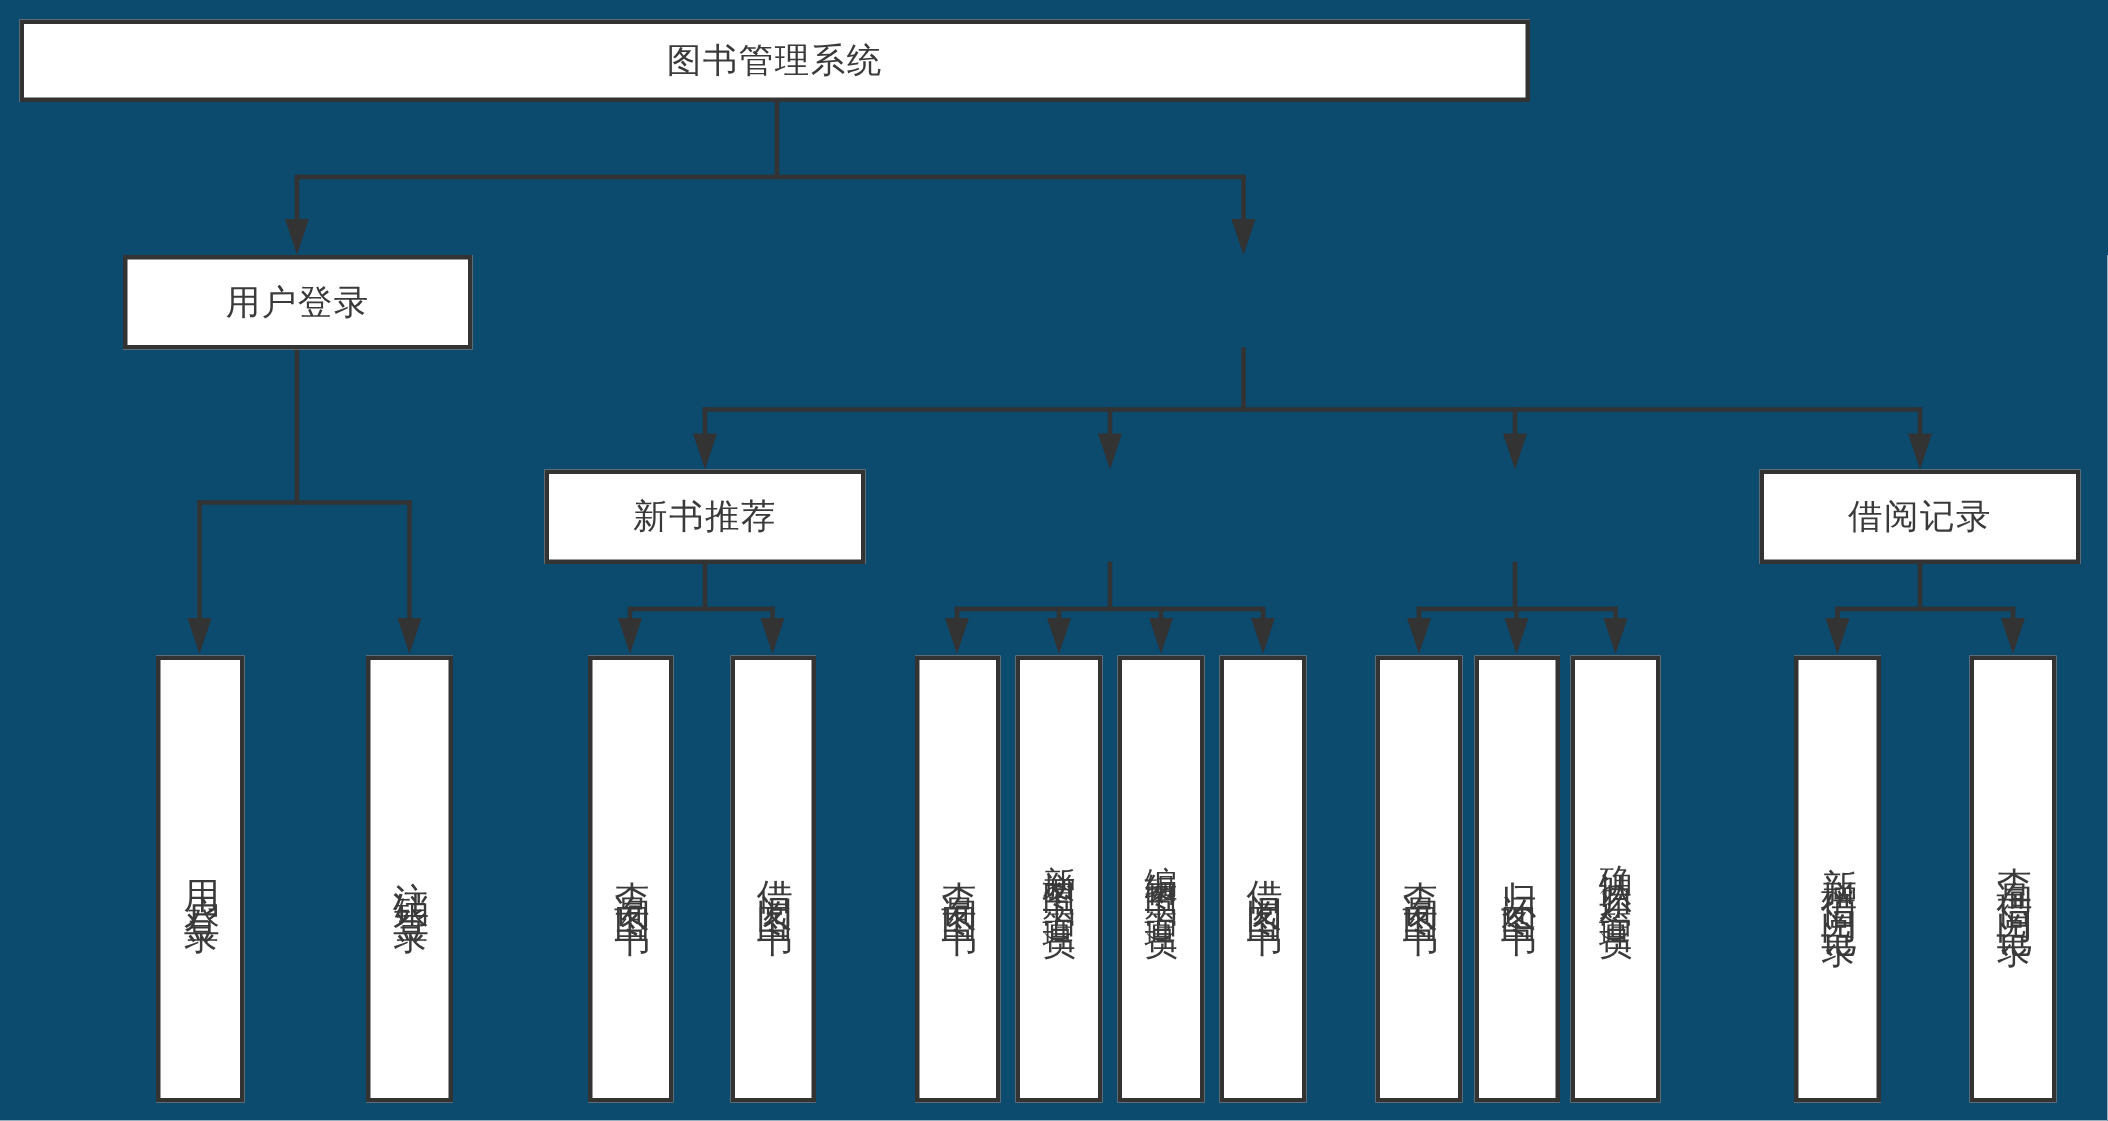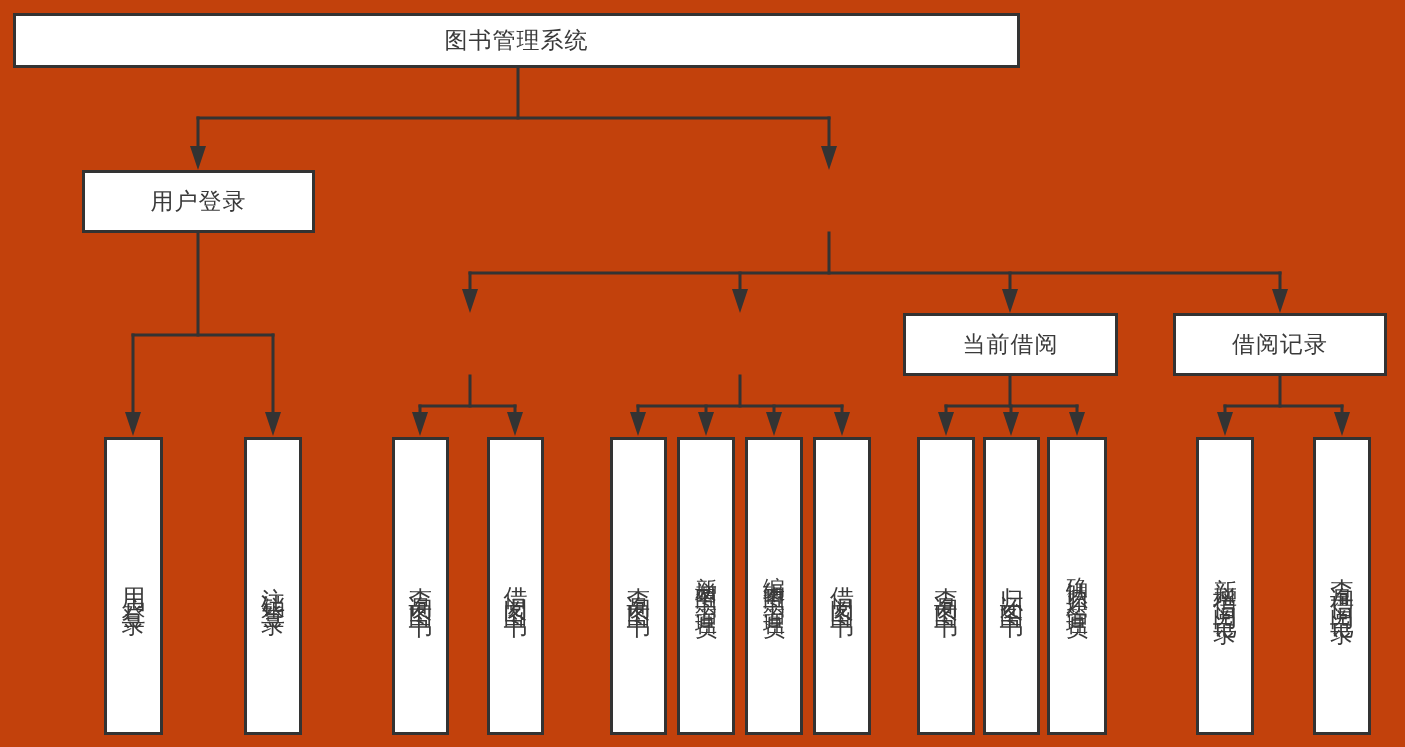--- a/index.html
+++ b/index.html
@@ -1,19 +1,19 @@
 <!DOCTYPE html>
 <html><head>
 <meta charset="utf-8">
 <style>
   html,body{margin:0;padding:0;background:#ffffff;}
   .canvas{
     position:relative;
     width:1405px;height:747px;
-    background:#c2410c;
+    background:#0c4a6e;
     font-family:"Liberation Sans", sans-serif;
     overflow:hidden;
   }
   .connectors{position:absolute;left:0;top:0;z-index:0;}
   .node{
     position:absolute;
     box-sizing:border-box;
     border:3px solid #333333;
     background:#ffffff;
     display:flex;
@@ -119,21 +119,21 @@
       <polygon points="1069,412 1085,412 1077,436"></polygon>
       <polygon points="1217,412 1233,412 1225,436"></polygon>
       <polygon points="1334,412 1350,412 1342,436"></polygon>
     </g>
   </svg>
 
   <div class="node" style="left:13px;top:13px;width:1007px;height:55px;">图书管理系统</div>
 
   <div class="node" style="left:82px;top:170px;width:233px;height:63px;">用户登录</div>
 
-  <div class="node" style="left:903px;top:313px;width:215px;height:63px;">当前借阅</div>
+  <div class="node" style="left:363px;top:313px;width:214px;height:63px;">新书推荐</div>
   <div class="node" style="left:1173px;top:313px;width:214px;height:63px;">借阅记录</div>
 
   <div class="node leaf" style="left:104px;top:437px;width:59px;height:298px;">
     <span class="vtext">用户登录</span>
   </div>
   <div class="node leaf" style="left:244px;top:437px;width:58px;height:298px;">
     <span class="vtext">注销登录</span>
   </div>
 
   <div class="node leaf" style="left:392px;top:437px;width:57px;height:298px;">

